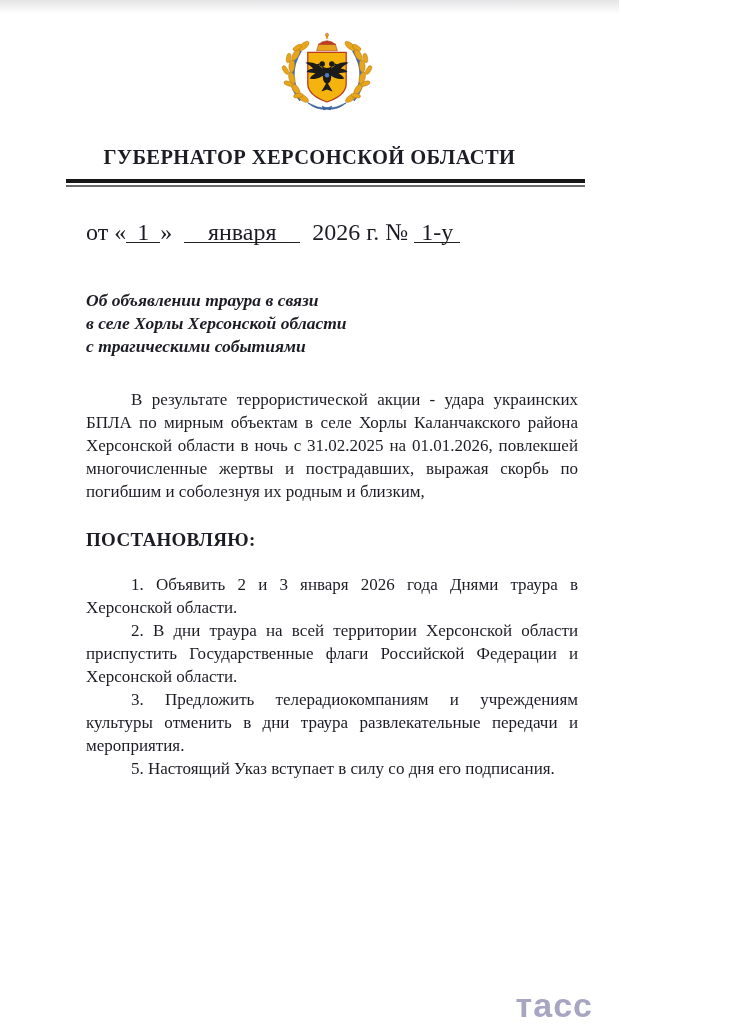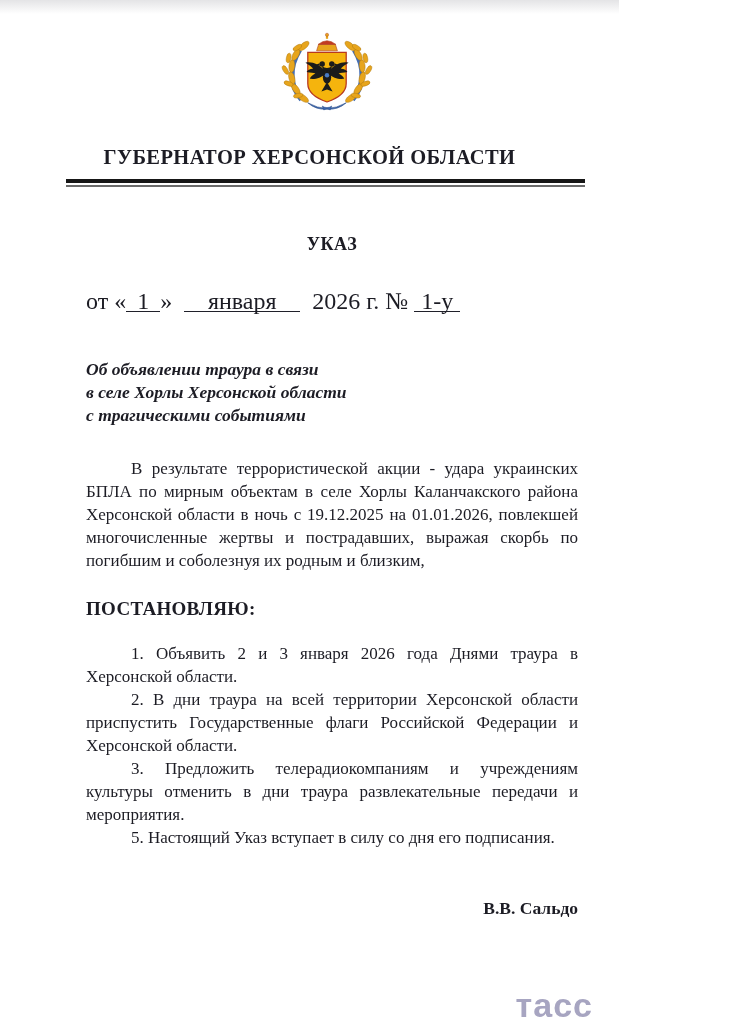--- a/index.html
+++ b/index.html
@@ -178,41 +178,39 @@
   </div>
 
   <div class="org-title">ГУБЕРНАТОР ХЕРСОНСКОЙ ОБЛАСТИ</div>
 
   <div class="divider">
     <div class="divider-inner"></div>
   </div>
 
   <div class="content">
 
-    <div class="doc-type">УКАЗ</div>
 
     <div class="date-line"><span>от «</span><span class="blank blank-day">1</span><span>»</span><span>&nbsp;&nbsp;</span><span class="blank blank-month">января</span><span>&nbsp;&nbsp;</span><span>2026 г. №</span><span>&nbsp;</span><span class="blank blank-number">1-у</span>
     </div>
 
     <div class="subject">
       <div>Об объявлении траура в связи</div>
       <div>в селе Хорлы Херсонской области</div>
       <div>с трагическими событиями</div>
     </div>
 
-    <p class="preamble">В результате террористической акции - удара украинских БПЛА по мирным объектам в селе Хорлы Каланчакского района Херсонской области в ночь с 19.12.2025 на 01.01.2026, повлекшей многочисленные жертвы и пострадавших, выражая скорбь по погибшим и соболезнуя их родным и близким,</p>
+    <p class="preamble">В результате террористической акции - удара украинских БПЛА по мирным объектам в селе Хорлы Каланчакского района Херсонской области в ночь с 31.02.2025 на 01.01.2026, повлекшей многочисленные жертвы и пострадавших, выражая скорбь по погибшим и соболезнуя их родным и близким,</p>
 
     <div class="resolution-heading">ПОСТАНОВЛЯЮ:</div>
 
     <div class="decree-items">
       <p>1. Объявить 2 и 3 января 2026 года Днями траура в Херсонской области.</p>
       <p>2. В дни траура на всей территории Херсонской области приспустить Государственные флаги Российской Федерации и Херсонской области.</p>
       <p>3. Предложить телерадиокомпаниям и учреждениям культуры отменить в дни траура развлекательные передачи и мероприятия.</p>
       <p>5. Настоящий Указ вступает в силу со дня его подписания.</p>
     </div>
 
-    <div class="signature">В.В. Сальдо</div>
 
   </div>
 
   <div class="watermark">тасс</div>
 
 </div>
 
 </body></html>

